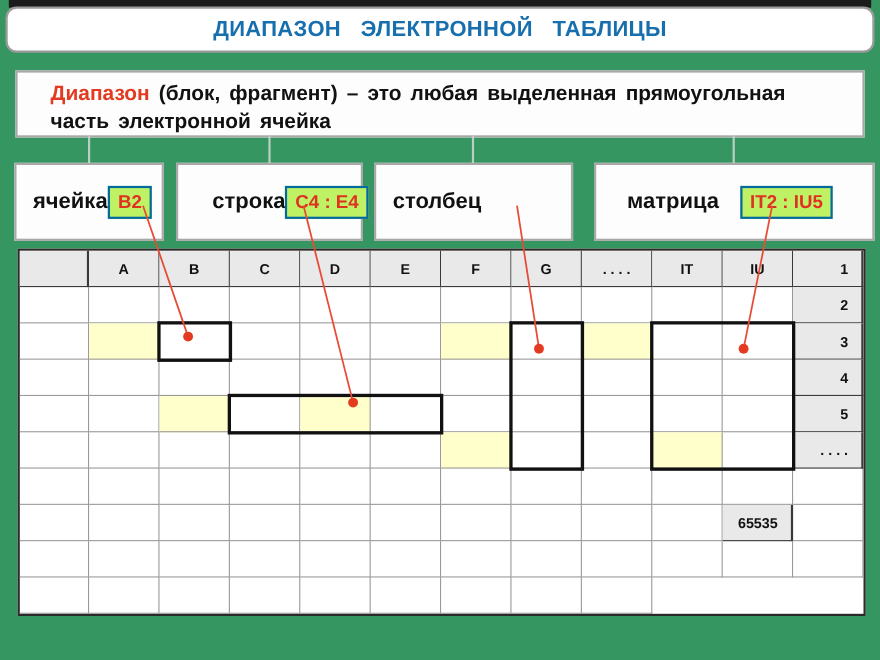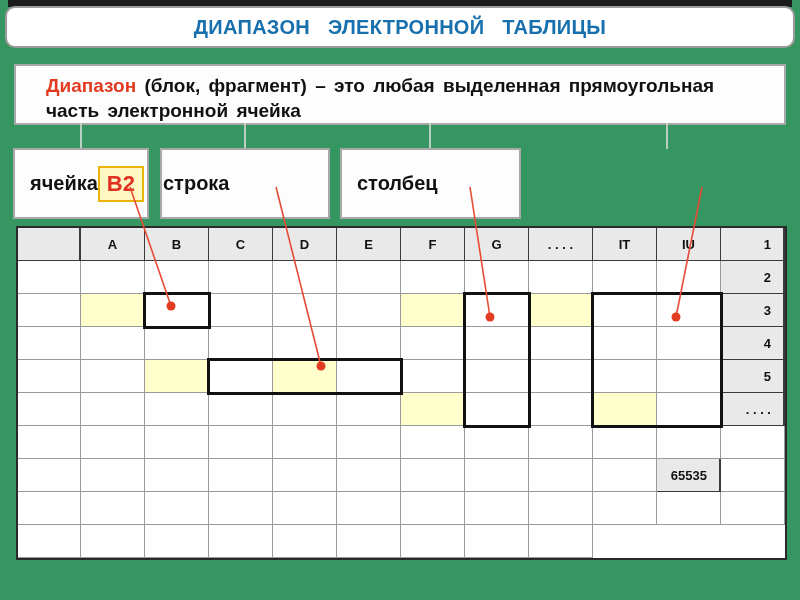--- a/index.html
+++ b/index.html
@@ -11,21 +11,21 @@
              display:flex;align-items:center;justify-content:center;}
   .title-box span{color:#176fad;font-weight:bold;font-size:20px;word-spacing:12px;letter-spacing:.3px;text-align:right;}
   .def-box{position:absolute;left:14px;top:64px;width:772px;height:61px;background:#fdfdfd;
            border:2px solid #a8a8a8;box-sizing:border-box;padding:7px 40px 0 30px;
            font-size:19px;font-weight:bold;color:#111;line-height:1.32;word-spacing:3px;}
   .def-box .term{color:#e23b22;}
   .stub{position:absolute;top:123px;width:2px;height:26px;background:#b8cfc2;}
   .label-box{position:absolute;top:148px;height:71px;background:#fdfdfd;border:2px solid #a8a8a8;
              box-sizing:border-box;display:flex;align-items:center;justify-content:space-between;}
   .label-box .lbl{font-size:20px;font-weight:bold;color:#111;}
-  .ref-box{border:2px solid #eab308;color:#e03222;background:#fef9c3;font-size:22px;font-weight:bold;
+  .ref-box{border:2px solid #0369a1;color:#e03222;background:#bef264;font-size:17px;font-weight:bold;
            padding:3px 7px;white-space:nowrap;}
   .grid{position:absolute;left:16px;top:226px;display:grid;
         grid-template-columns:63px repeat(11,64px);grid-auto-rows:33px;
         border:2px solid #2a2a2a;background:#ffffff;}
   .cell{box-sizing:border-box;border-right:1px solid #9a9a9a;border-bottom:1px solid #9a9a9a;
         display:flex;align-items:center;justify-content:center;
         font-size:13px;font-weight:bold;color:#111;}
   .hdr{background:#e9e9e9;border-right:1px solid #3a3a3a;border-bottom:1px solid #3a3a3a;}
   .row-hdr{justify-content:flex-end;padding-right:12px;border-right:2px solid #3a3a3a;}
   .yellow{background:#ffffcc;}
@@ -51,25 +51,30 @@
 
   <div class="stub" style="left:80px"></div>
   <div class="stub" style="left:244px"></div>
   <div class="stub" style="left:429px"></div>
   <div class="stub" style="left:666px"></div>
 
   <div class="label-box" style="left:13px;width:136px;padding:0 9px 0 15px">
     <span class="lbl">ячейка</span>
     <span class="ref-box">B2</span>
   </div>
-  <div class="label-box" style="left:160px;width:170px;padding:0 8px 0 1px">
+  <div class="label-box" style="left:160px;width:170px;padding:0 8px 0 31px">
     <span class="lbl">строка</span>
+    <span class="ref-box">C4 : E4</span>
   </div>
   <div class="label-box" style="left:340px;width:181px;padding:0 7px 0 15px">
     <span class="lbl">столбец</span>
+  </div>
+  <div class="label-box" style="left:540px;width:255px;padding:0 36px 0 28px">
+    <span class="lbl">матрица</span>
+    <span class="ref-box">IT2 : IU5</span>
   </div>
 
   <div class="grid">
       <div class="cell hdr row-hdr"></div>
       <div class="cell hdr">A</div>
       <div class="cell hdr">B</div>
       <div class="cell hdr">C</div>
       <div class="cell hdr">D</div>
       <div class="cell hdr">E</div>
       <div class="cell hdr">F</div>

